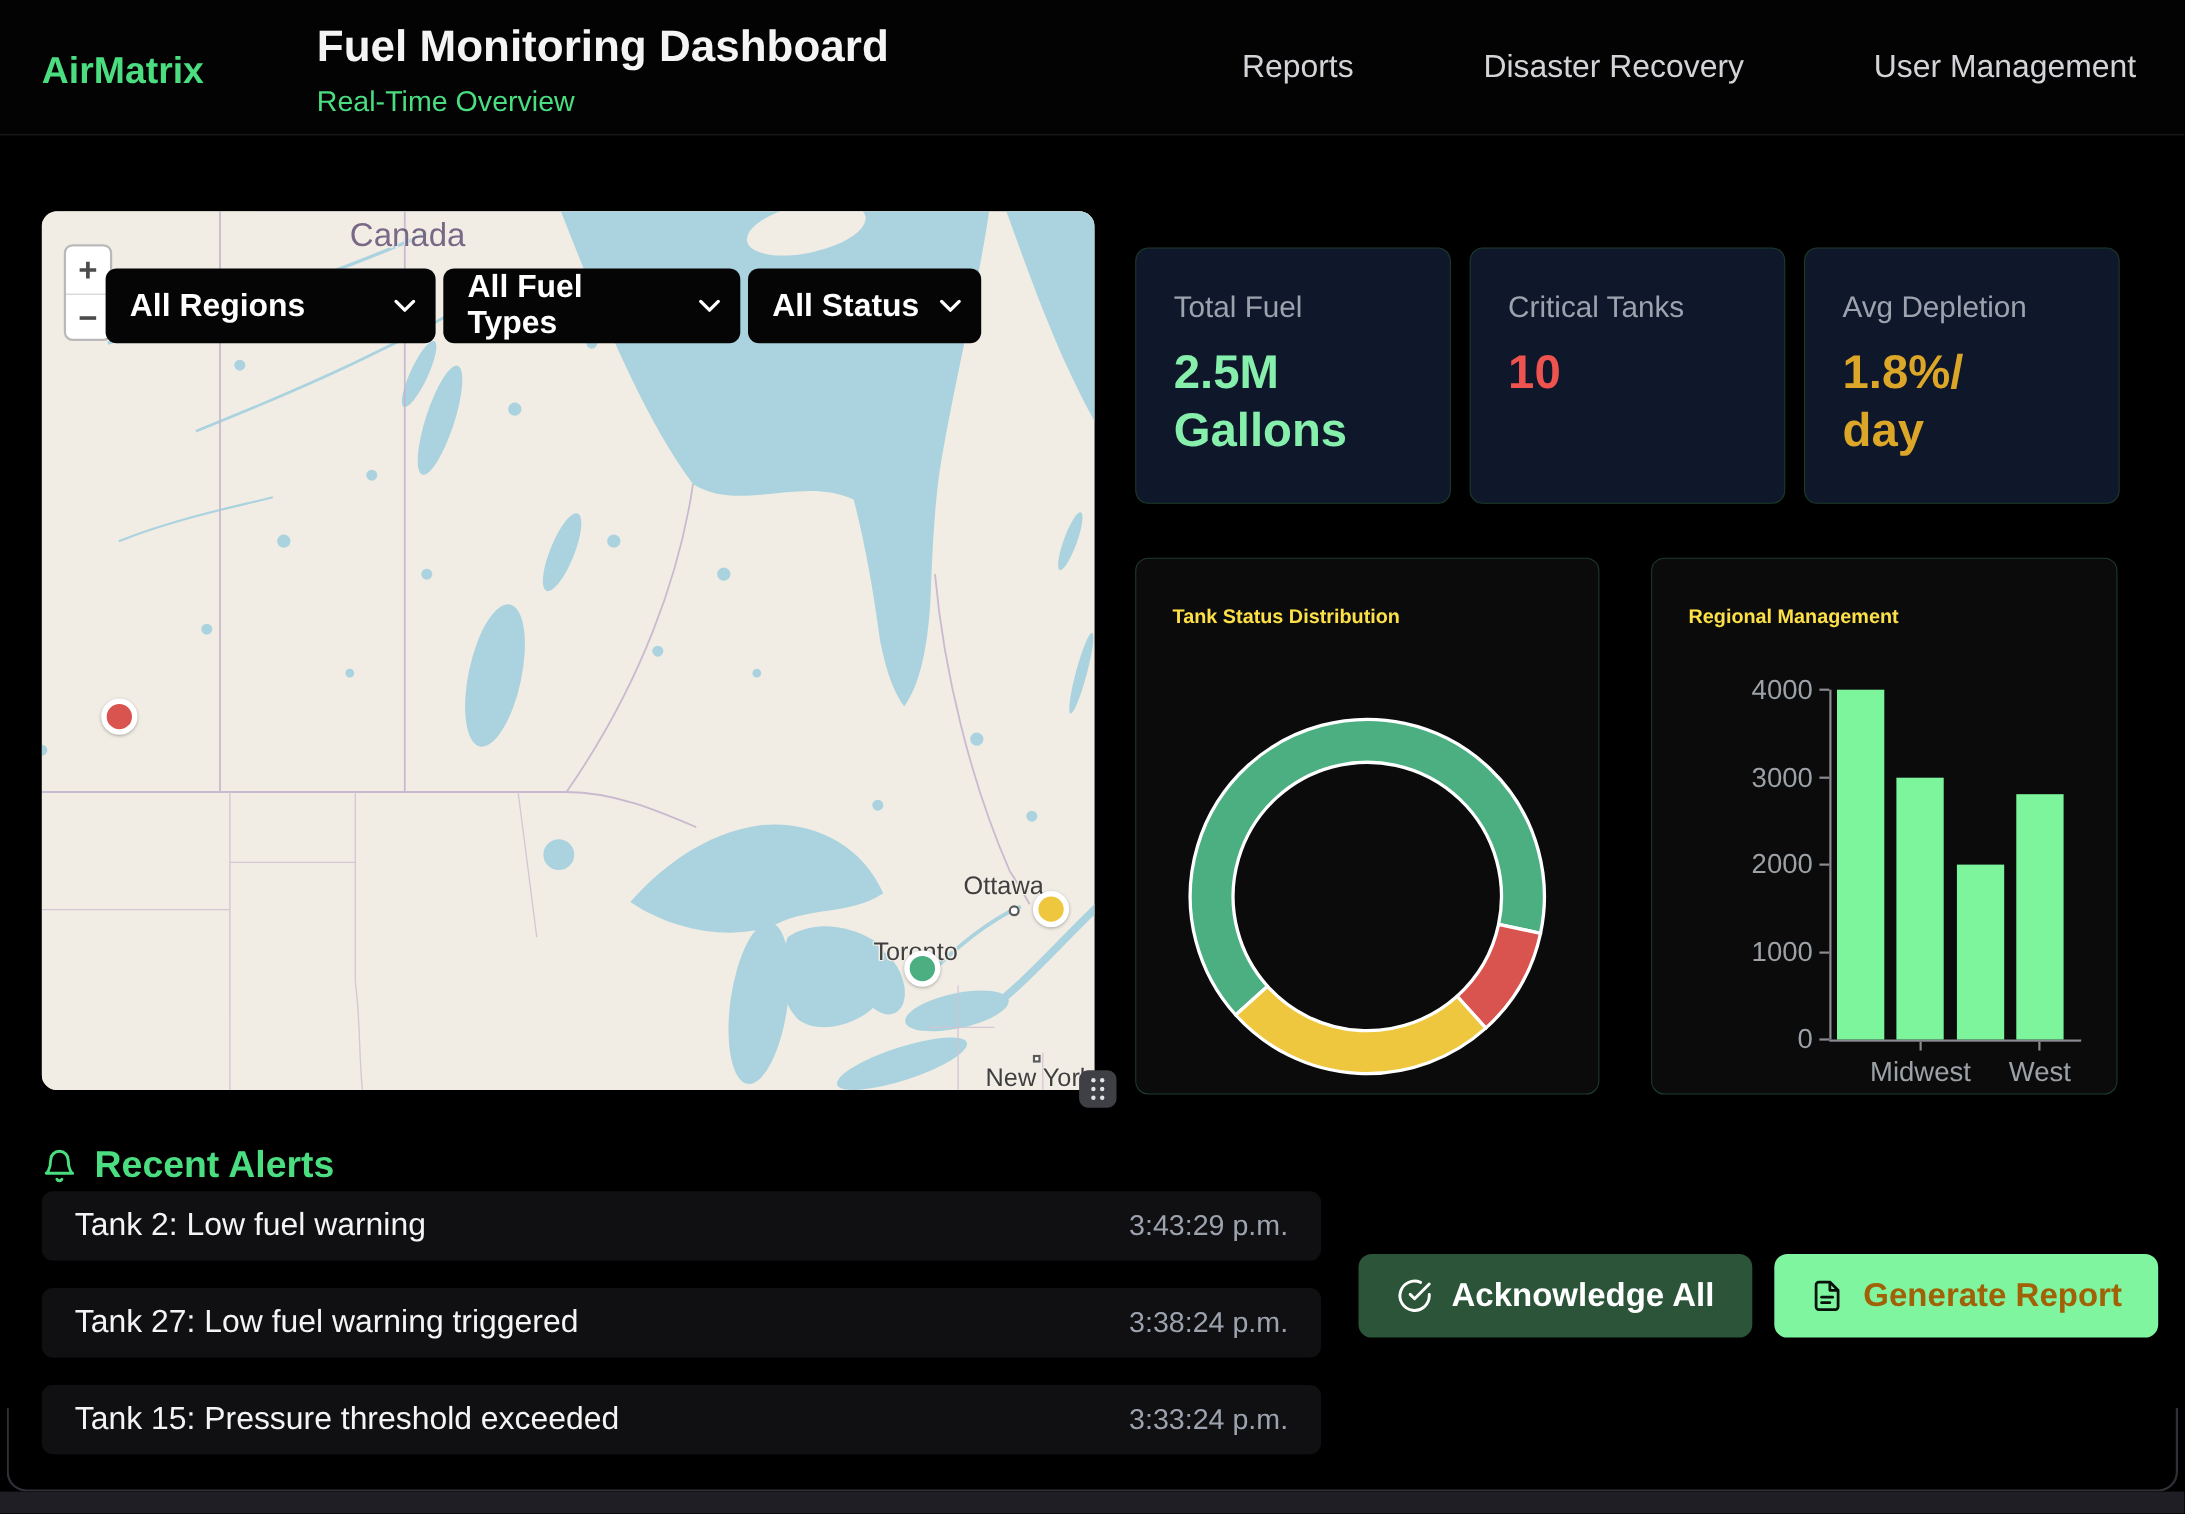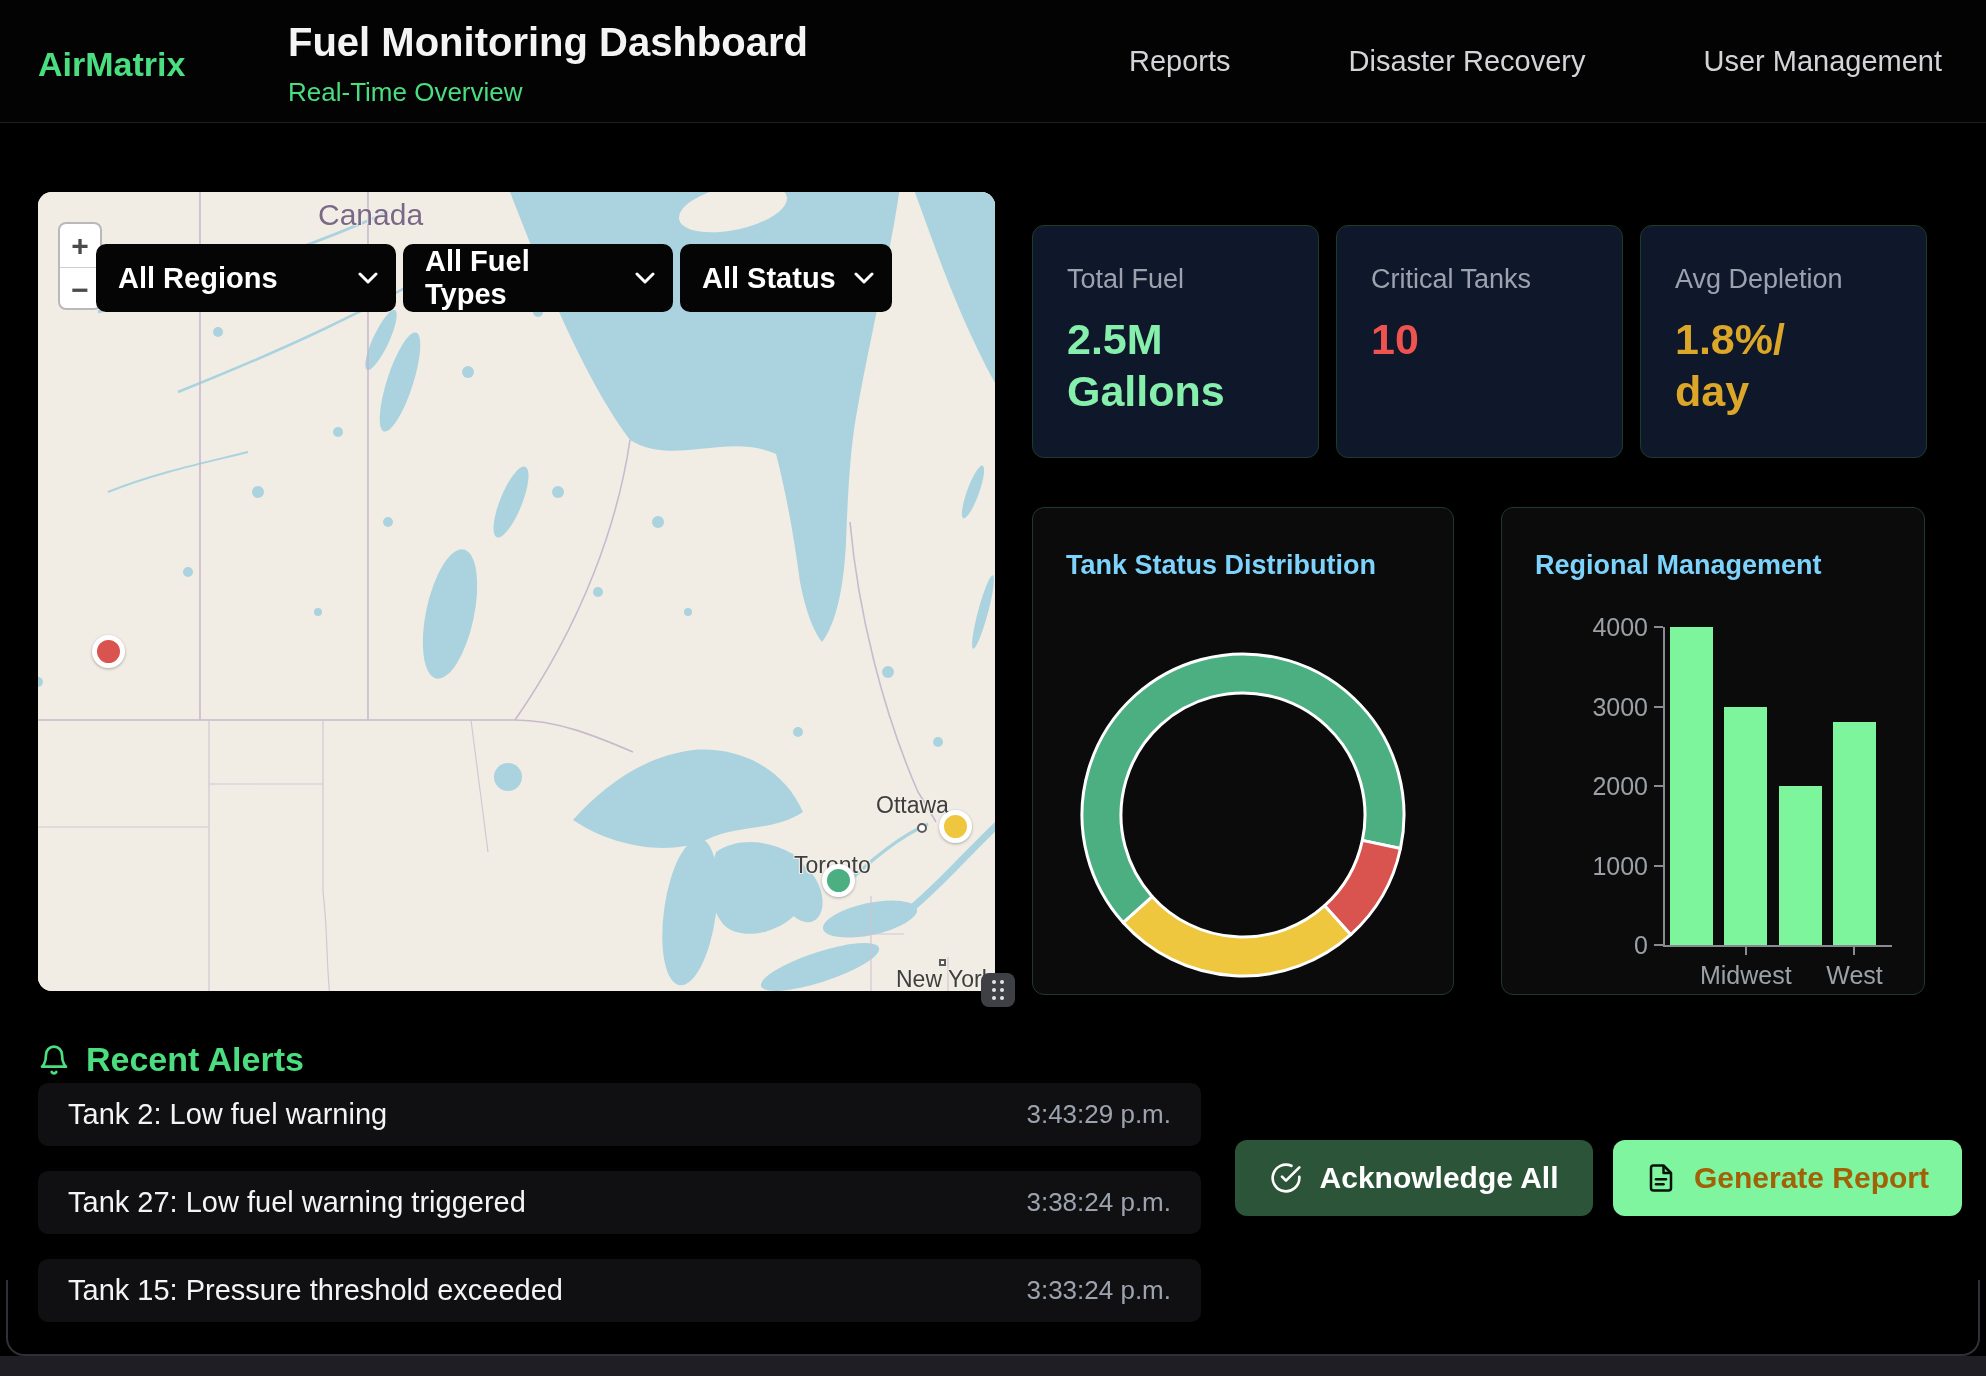--- a/index.html
+++ b/index.html
@@ -50,21 +50,21 @@
                border:1px solid #1c3b2b; border-radius:12px; padding:38px 34px; }
   .stat-label { font-size:27px; color:#9ca3af; margin-bottom:18px; }
   .stat-value { font-size:43px; font-weight:bold; line-height:1.22; }
   .v-green { color:#86efac; } .v-red { color:#ef5350; } .v-amber { color:#dca728; }
 
   
   .chart-card { position:absolute; top:507px; height:488px; background:#0b0b0b;
                 border:1px solid #1c3b2b; border-radius:12px; }
   .donut-card { left:1032px; width:422px; }
   .bar-card { left:1501px; width:424px; }
-  .chart-title { position:absolute; left:33px; top:42px; font-size:27px; font-weight:bold; color:#7dd3fc; }
+  .chart-title { position:absolute; left:33px; top:42px; font-size:18px; font-weight:bold; color:#fde047; }
   .bar-plot { position:absolute; left:0; top:0; width:424px; height:488px; }
   .ytick-label { position:absolute; width:80px; text-align:right; font-size:25px; color:#9ba1a6; }
   .xtick-label { position:absolute; width:140px; text-align:center; font-size:25px; color:#9ba1a6; }
   .axis { position:absolute; background:#8a8a92; }
   .tickmark { position:absolute; background:#8a8a92; }
   .bar { position:absolute; }
 
   
   .alerts-title-row { position:absolute; left:38px; top:1040px; display:flex; align-items:center; gap:16px; }
   .alerts-title { font-size:34px; font-weight:bold; color:#4ade80; }

